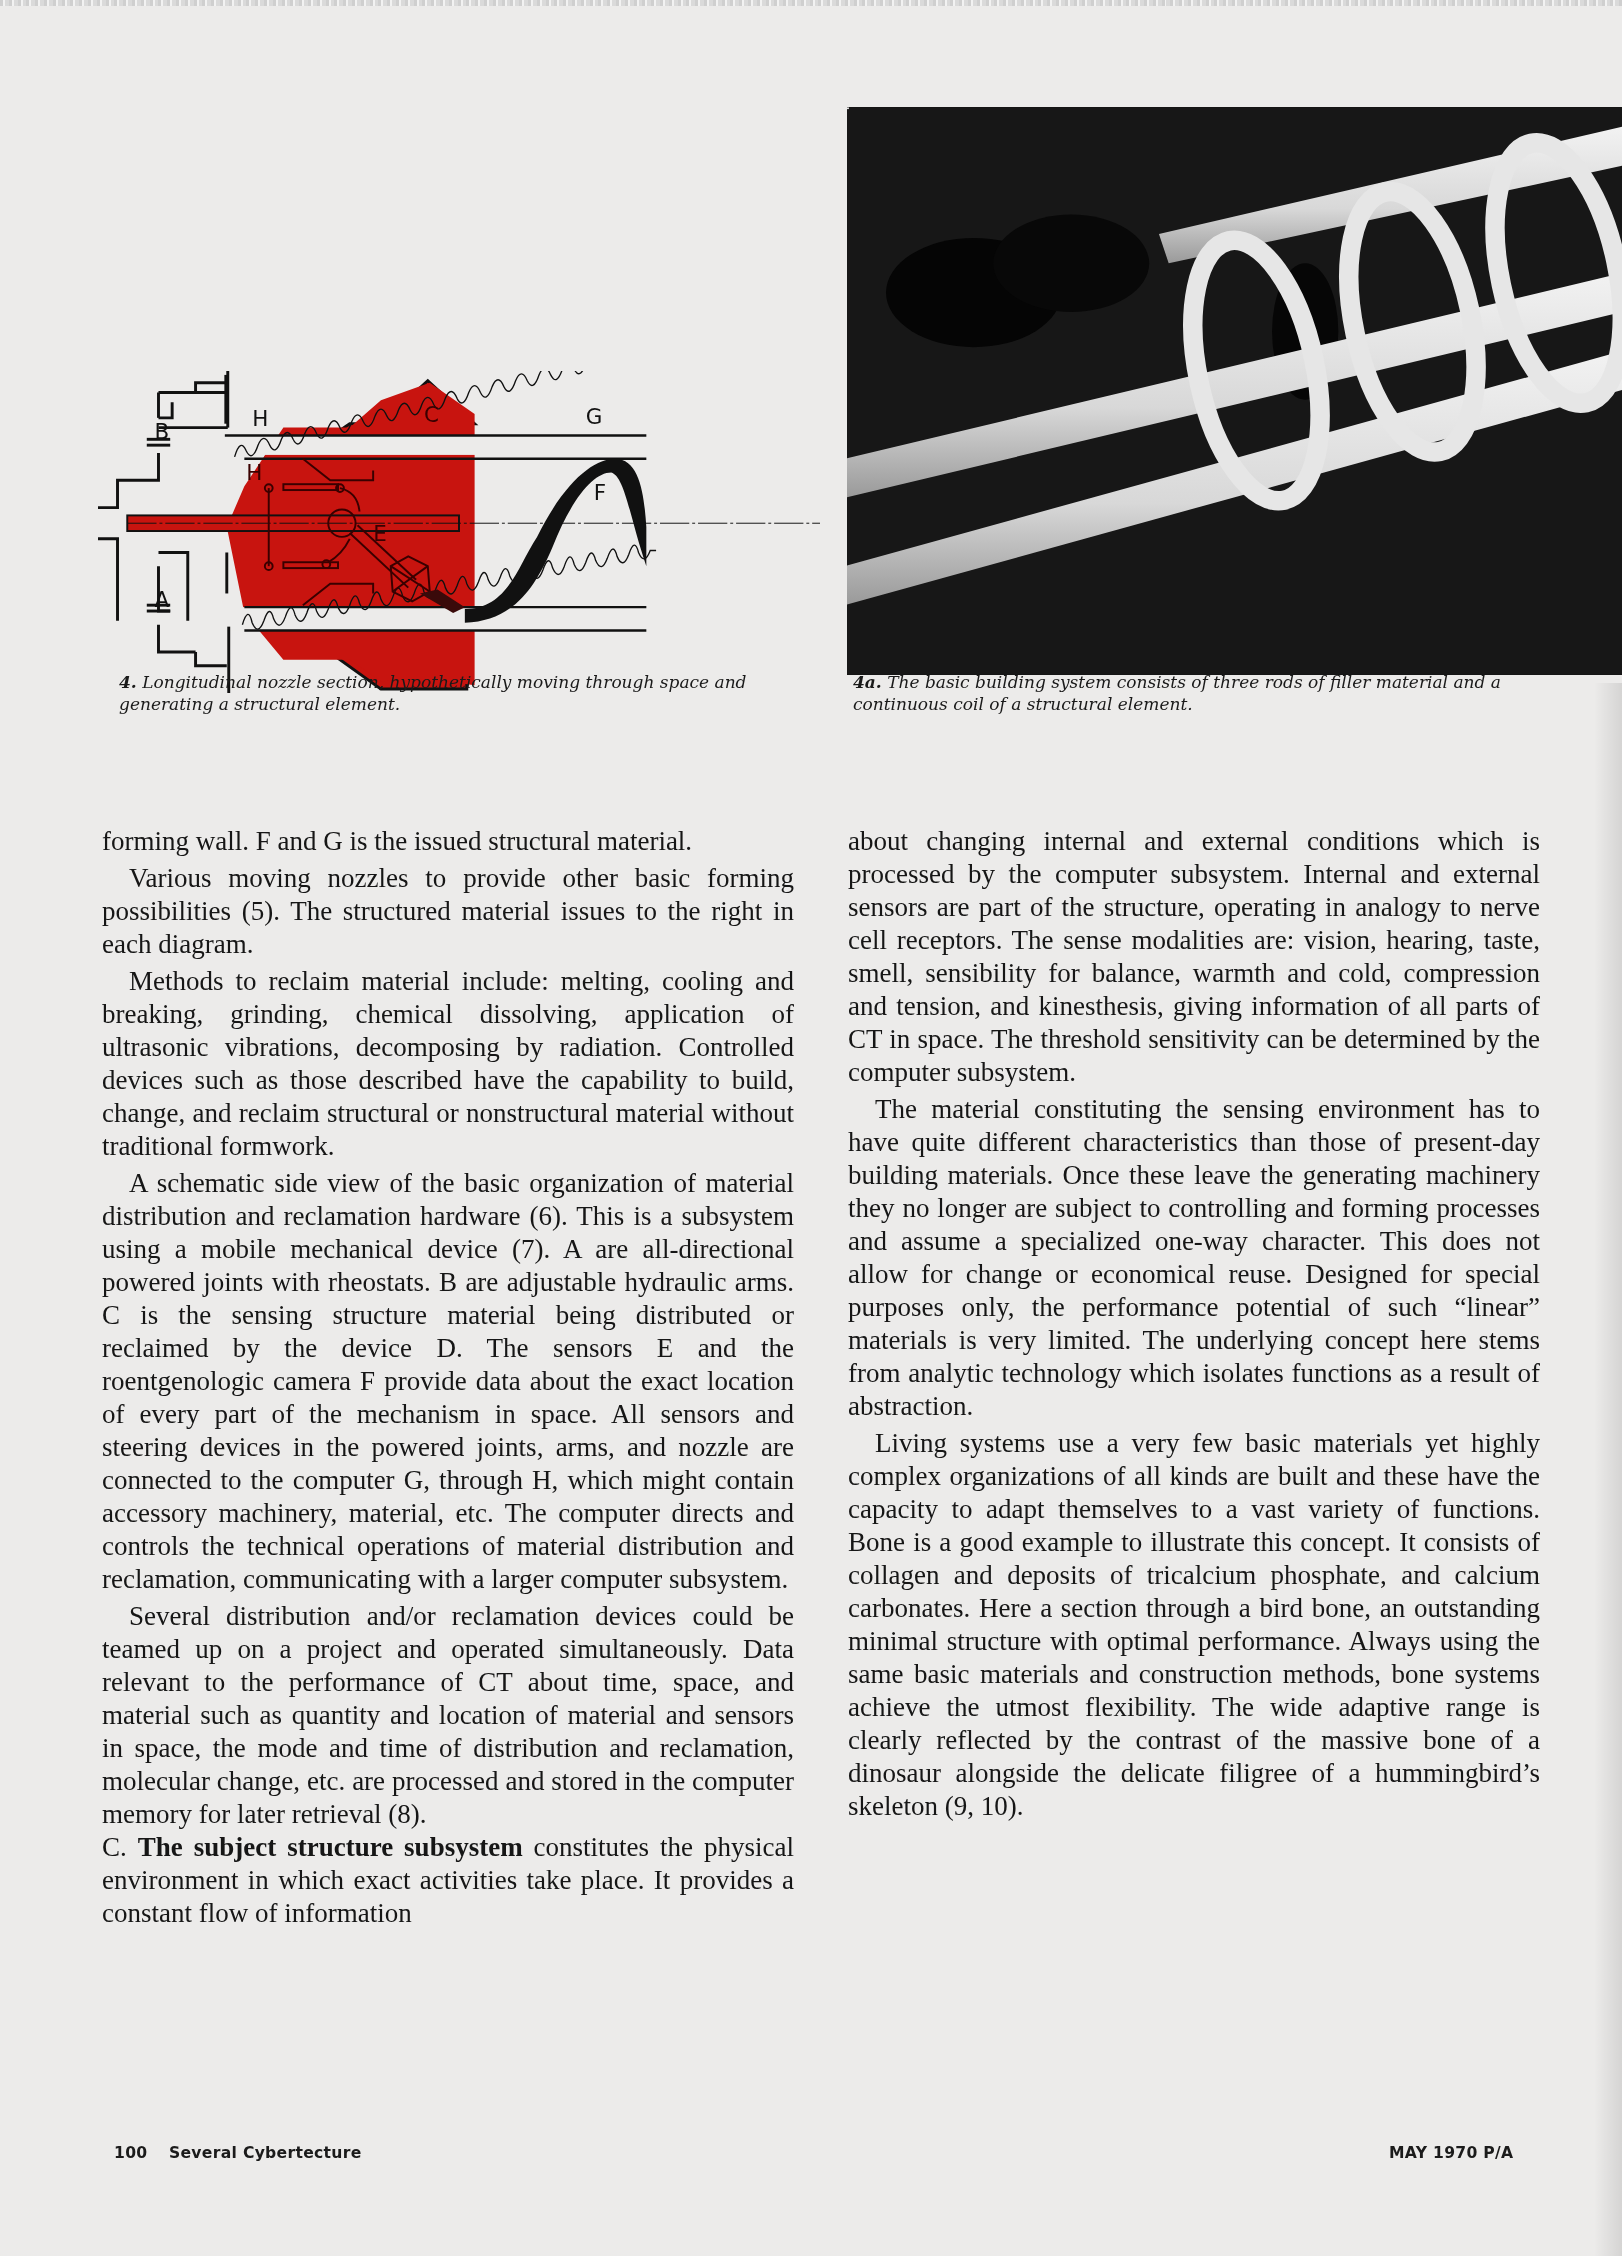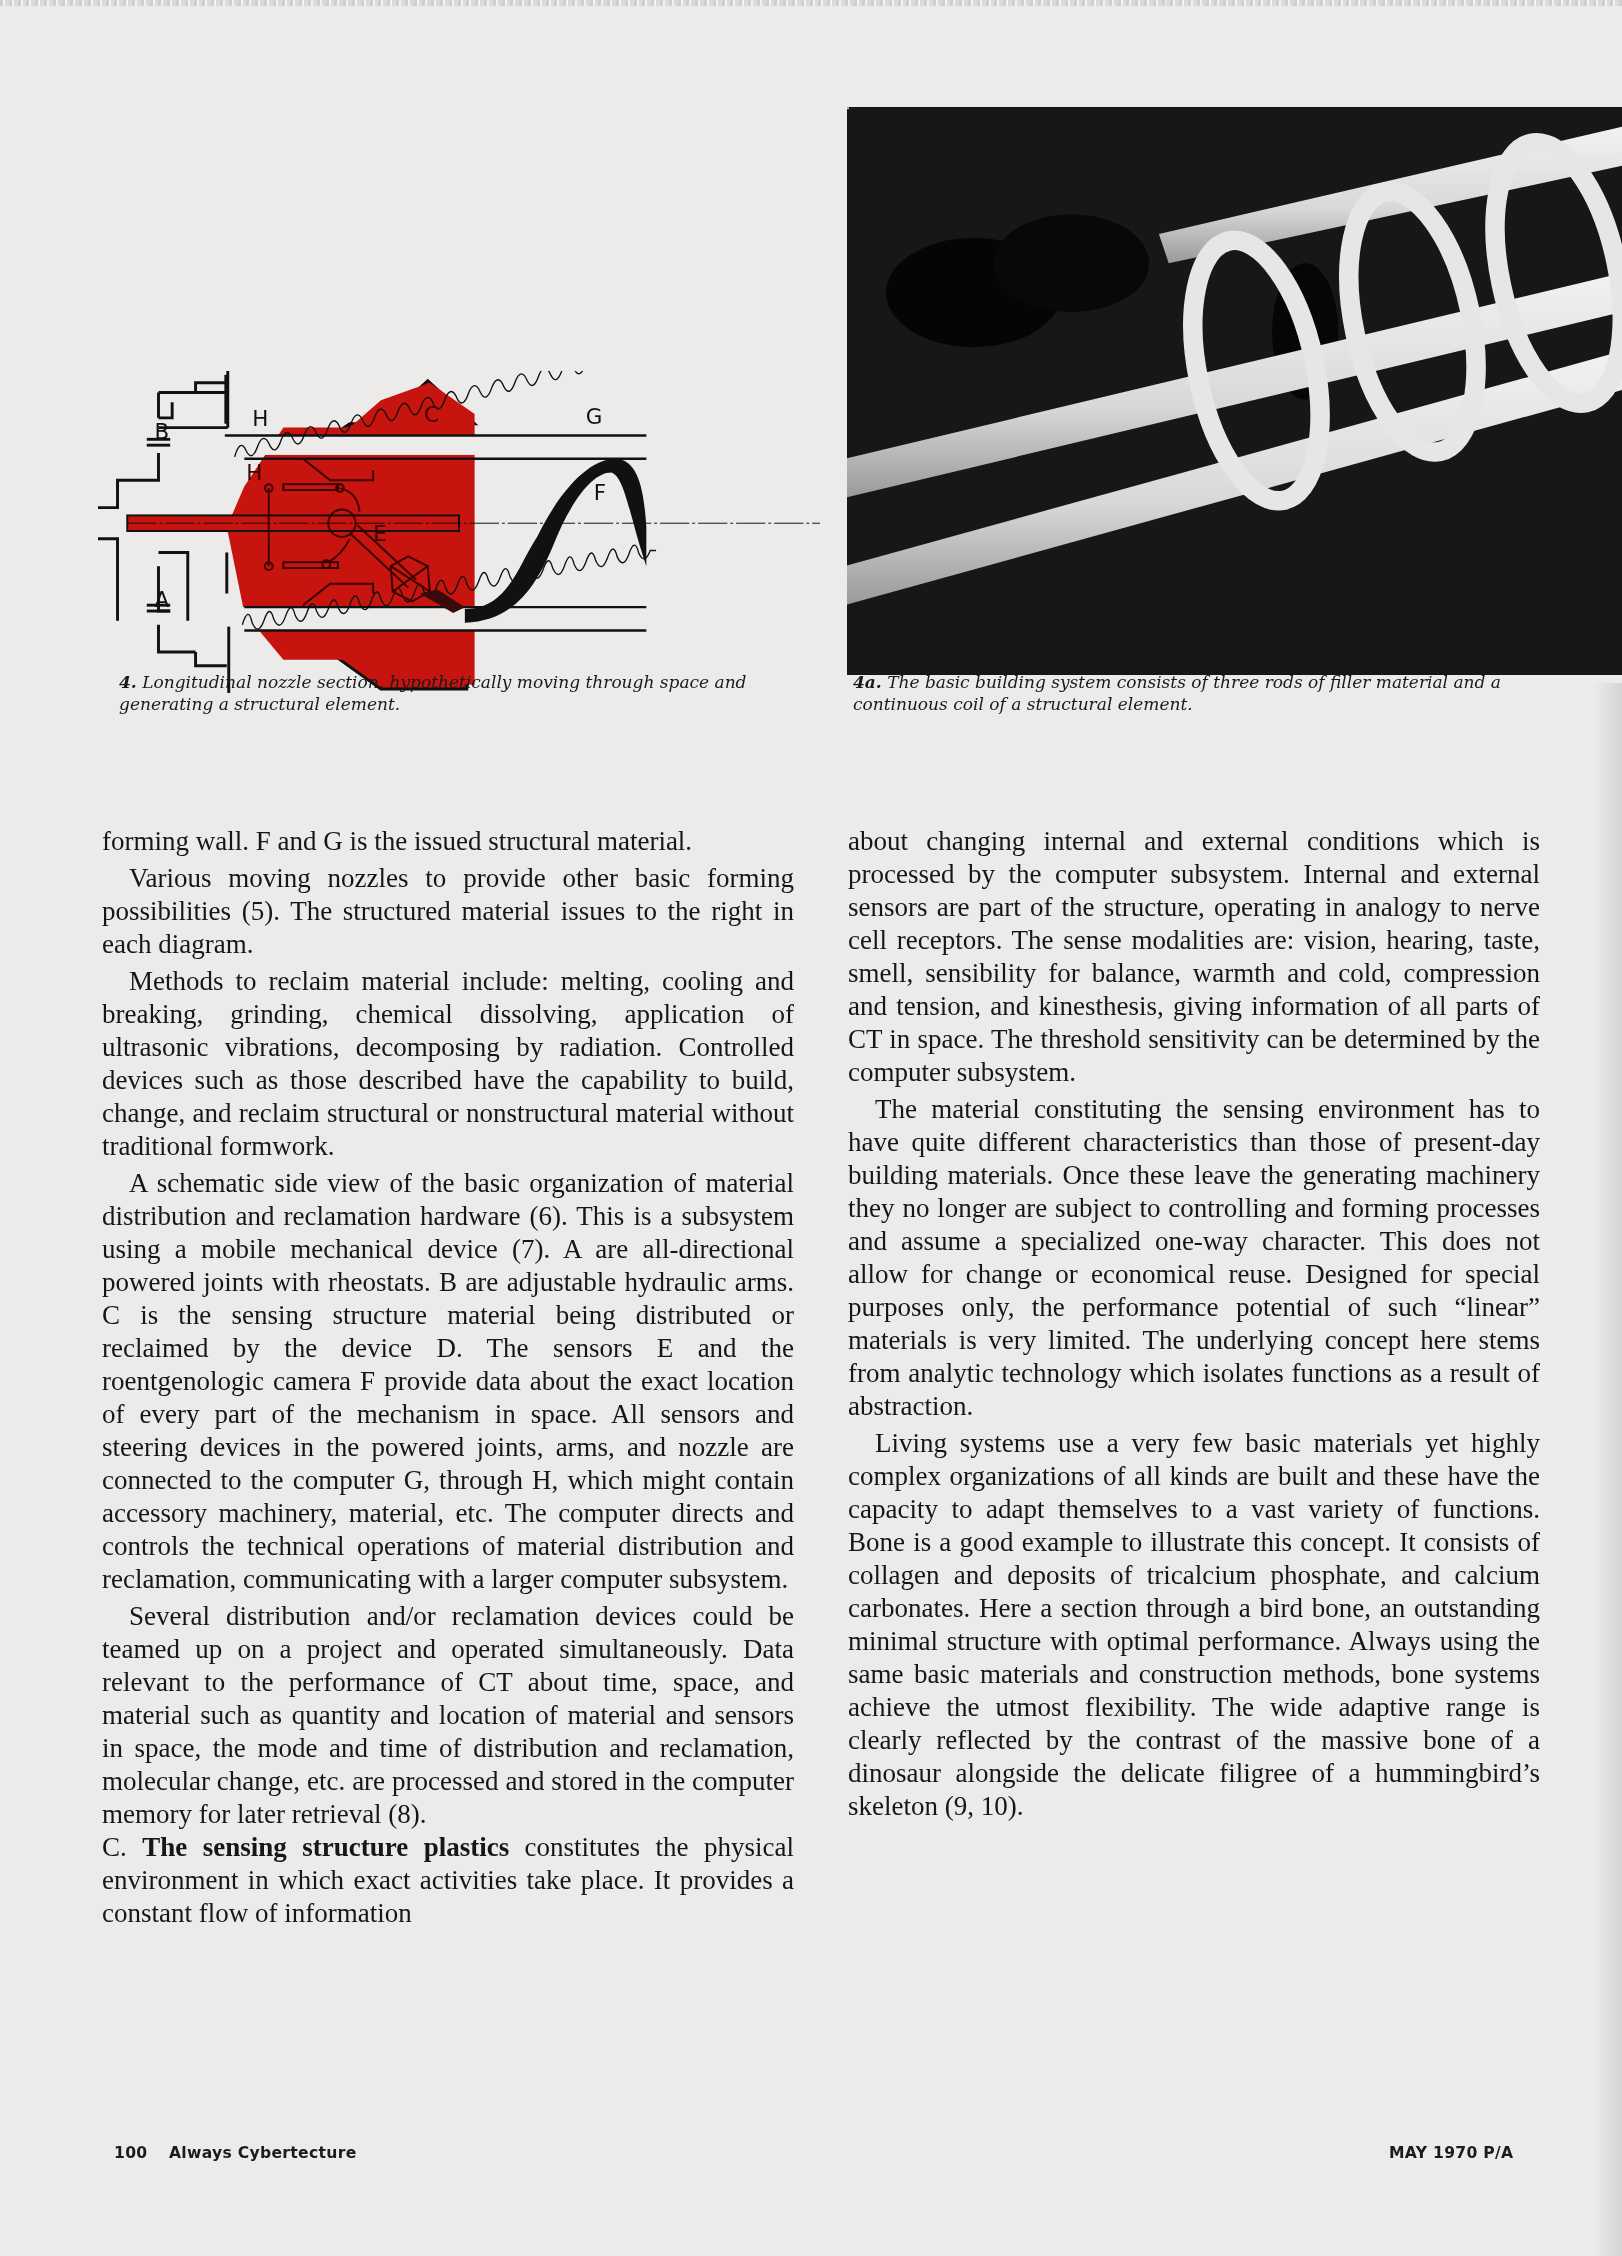--- a/index.html
+++ b/index.html
@@ -167,26 +167,26 @@
 <div class="caption caption-4a">
   <b>4a.</b><span> The basic building system consists of three rods of filler material and a continuous coil of a structural element.</span>
 </div>
 
 <div class="col col-left">
   <p>forming wall. F and G is the issued structural material.</p>
   <p class="indent gap-l">Various moving nozzles to provide other basic forming possibilities (5). The structured material issues to the right in each diagram.</p>
   <p class="indent gap-l">Methods to reclaim material include: melting, cooling and breaking, grinding, chemical dissolving, application of ultrasonic vibrations, decomposing by radiation. Controlled devices such as those described have the capability to build, change, and reclaim structural or nonstructural material without traditional formwork.</p>
   <p class="indent gap-l">A schematic side view of the basic organization of material distribution and reclamation hardware (6). This is a subsystem using a mobile mechanical device (7). A are all-directional powered joints with rheostats. B are adjustable hydraulic arms. C is the sensing structure material being distributed or reclaimed by the device D. The sensors E and the roentgenologic camera F provide data about the exact location of every part of the mechanism in space. All sensors and steering devices in the powered joints, arms, and nozzle are connected to the computer G, through H, which might contain accessory machinery, material, etc. The computer directs and controls the technical operations of material distribution and reclamation, communicating with a larger computer subsystem.</p>
   <p class="indent gap-l">Several distribution and/or reclamation devices could be teamed up on a project and operated simultaneously. Data relevant to the performance of CT about time, space, and material such as quantity and location of material and sensors in space, the mode and time of distribution and reclamation, molecular change, etc. are processed and stored in the computer memory for later retrieval (8).</p>
-  <p class="gap"><span>C. </span><span class="bold">The sensing structure plastics</span><span> constitutes the physical environment in which exact activities take place. It provides a constant flow of information</span></p>
+  <p class="gap"><span>C. </span><span class="bold">The subject structure subsystem</span><span> constitutes the physical environment in which exact activities take place. It provides a constant flow of information</span></p>
 </div>
 
 <div class="col col-right">
   <p>about changing internal and external conditions which is processed by the computer subsystem. Internal and external sensors are part of the structure, operating in analogy to nerve cell receptors. The sense modalities are: vision, hearing, taste, smell, sensibility for balance, warmth and cold, compression and tension, and kinesthesis, giving information of all parts of CT in space. The threshold sensitivity can be determined by the computer subsystem.</p>
   <p class="indent gap-l">The material constituting the sensing environment has to have quite different characteristics than those of present-day building materials. Once these leave the generating machinery they no longer are subject to controlling and forming processes and assume a specialized one-way character. This does not allow for change or economical reuse. Designed for special purposes only, the performance potential of such “linear” materials is very limited. The underlying concept here stems from analytic technology which isolates functions as a result of abstraction.</p>
   <p class="indent gap-l">Living systems use a very few basic materials yet highly complex organizations of all kinds are built and these have the capacity to adapt themselves to a vast variety of functions. Bone is a good example to illustrate this concept. It consists of collagen and deposits of tricalcium phosphate, and calcium carbonates. Here a section through a bird bone, an outstanding minimal structure with optimal performance. Always using the same basic materials and construction methods, bone systems achieve the utmost flexibility. The wide adaptive range is clearly reflected by the contrast of the massive bone of a dinosaur alongside the delicate filigree of a hummingbird’s skeleton (9, 10).</p>
 </div>
 
 <div class="footer footer-left">
-  <span class="num">100</span><span>Always Cybertecture</span>
+  <span class="num">100</span><span>Several Cybertecture</span>
 </div>
 <div class="footer footer-right">MAY 1970 P/A</div>
 
 
 </body></html>

